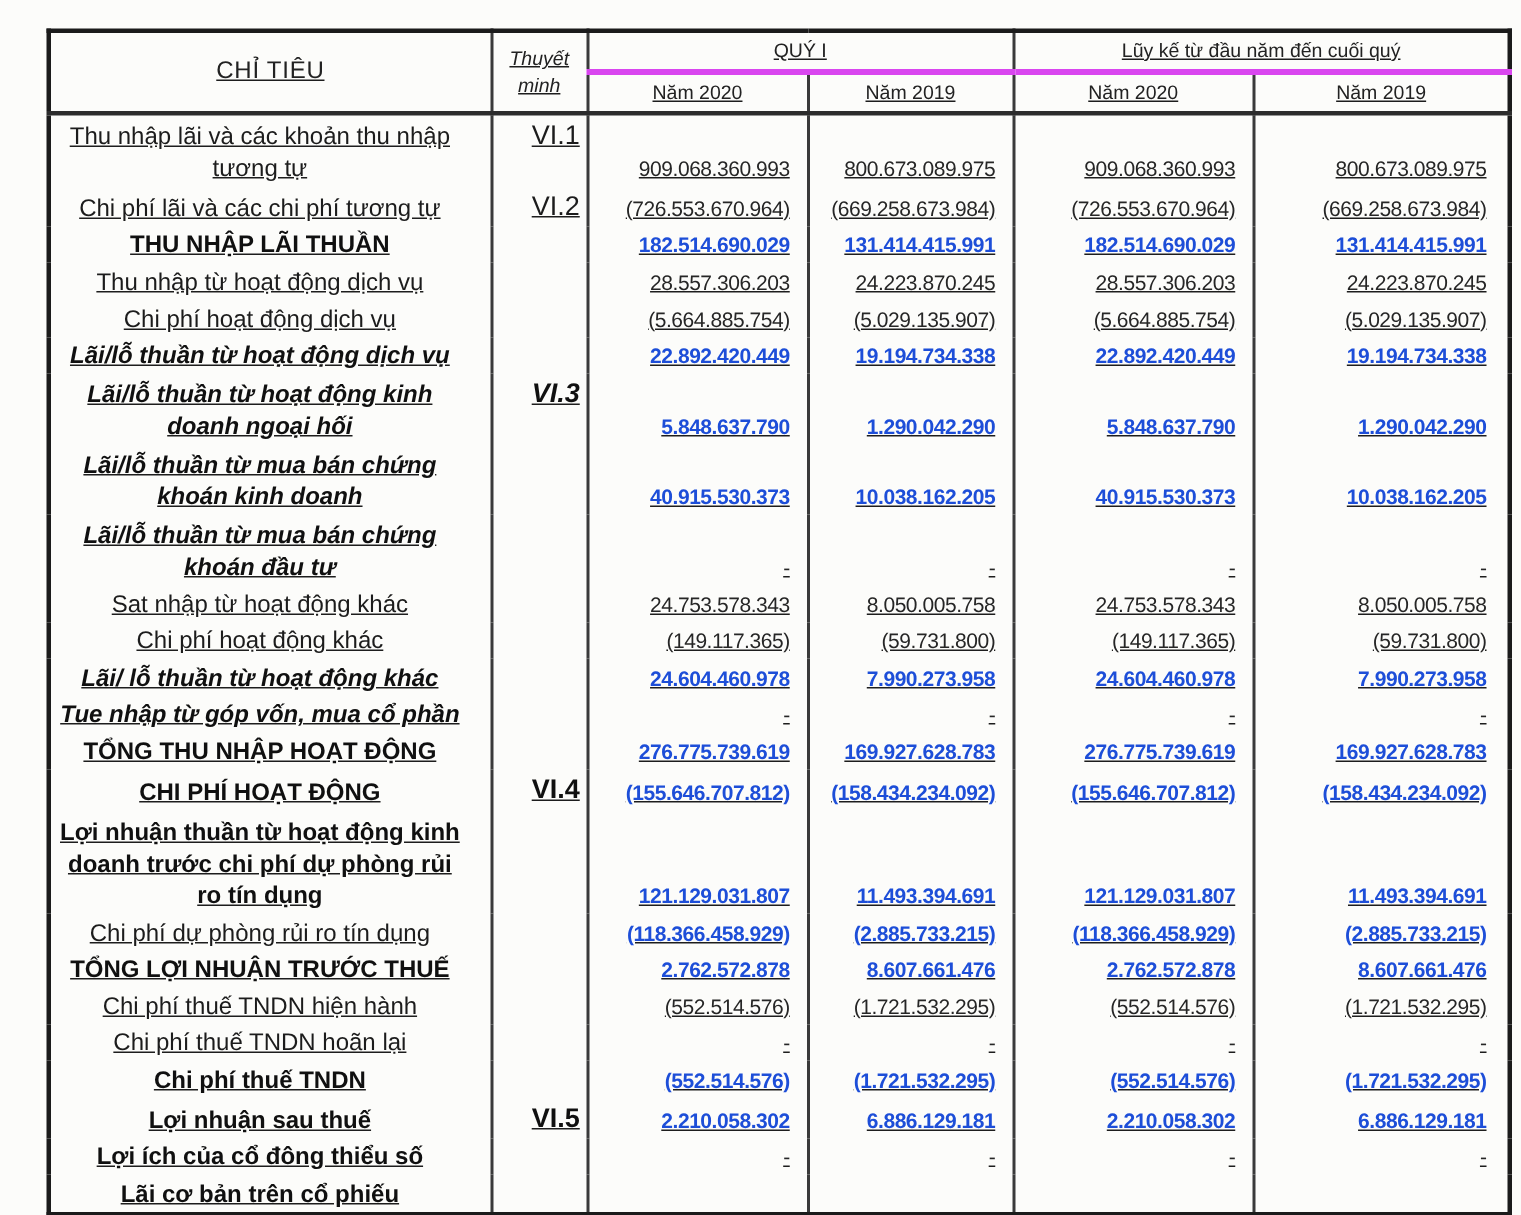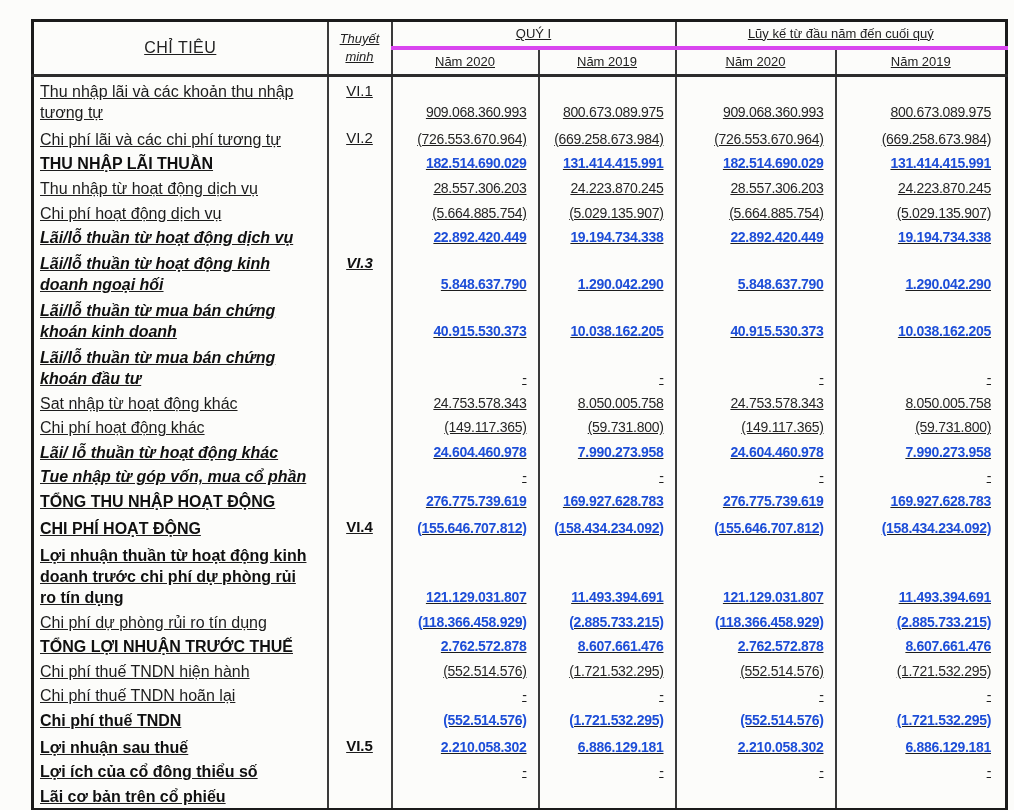--- a/index.html
+++ b/index.html
@@ -36,27 +36,27 @@
   th.h-ind{font-size:16px;letter-spacing:.5px;}
   th.h-note{font-style:italic;}
   th.h-group{border-bottom:4px solid #d946ef;}
   
   tbody td{
     font-size:16px;line-height:21px;
     padding:1px 4px;
     vertical-align:bottom;
   }
   td.c-label{
-    text-align:left;padding-left:6px;padding-right:20px;
+    text-align:center;padding-left:6px;padding-right:20px;
     color:#1c1c1c;
     margin-left:27px;
   }
   td.c-note{
-    text-align:center;vertical-align:top;
-    font-size:15px;padding-top:3px;color:#1c1c1c;
+    text-align:right;vertical-align:top;
+    font-size:18px;padding-top:3px;color:#1c1c1c;
   }
   td.c-val{
     text-align:right;white-space:nowrap;
     font-size:14px;letter-spacing:-0.3px;
     padding-right:11px;color:#262626;
     font-variant-numeric:tabular-nums;
   }
   td.c-val.last{padding-right:14px;}
   tr.r-bold .c-label, tr.r-bold .c-note{font-weight:700;color:#101010;}
   tr.r-bold-italic .c-label, tr.r-bold-italic .c-note{

